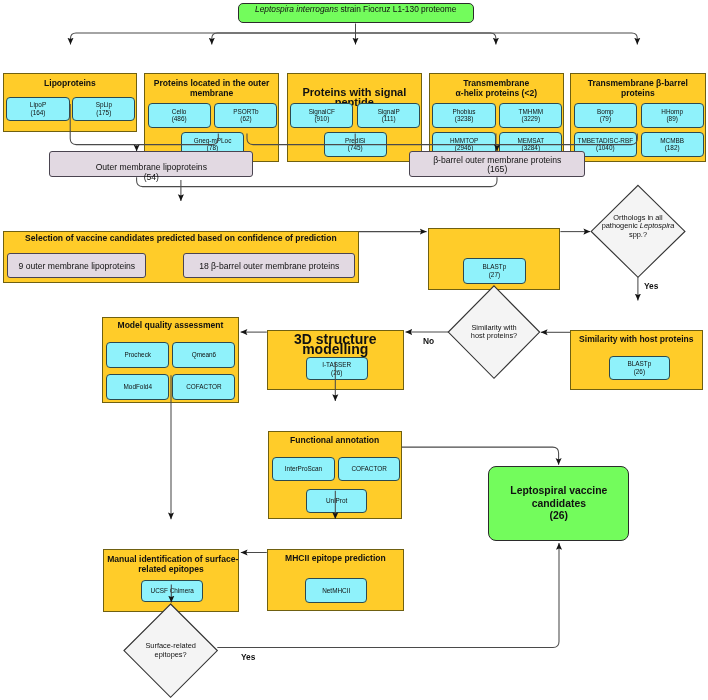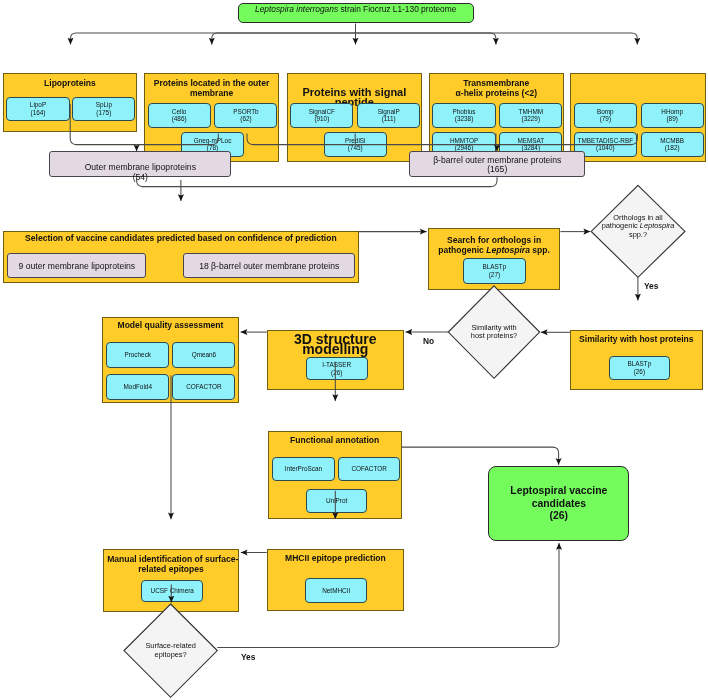--- a/index.html
+++ b/index.html
@@ -134,56 +134,56 @@
   <div class="tool" style="left:2.8px;top:57.9px;width:63.1px;height:25.2px;font-size:6.4px;line-height:1.2;">
     <span>HMMTOP</span>
     <span>(2946)</span>
   </div>
   <div class="tool" style="left:69.6px;top:57.9px;width:63.1px;height:25.2px;font-size:6.4px;line-height:1.2;">
     <span>MEMSAT</span>
     <span>(3284)</span>
   </div>
 </div>
 <div class="grp" style="left:570px;top:45px;width:135.6px;height:88.7px;">
+  <div class="gtitle" style="top:4.8px;font-size:8.55px;line-height:9.8px;"><span>Transmembrane β-barrel proteins</span></div>
   <div class="tool" style="left:2.8px;top:28.7px;width:63.1px;height:25.2px;font-size:6.4px;line-height:1.2;">
     <span>Bomp</span>
     <span>(79)</span>
   </div>
   <div class="tool" style="left:69.6px;top:28.7px;width:63.1px;height:25.2px;font-size:6.4px;line-height:1.2;">
     <span>HHomp</span>
     <span>(89)</span>
   </div>
   <div class="tool" style="left:2.8px;top:57.9px;width:63.1px;height:25.2px;font-size:6.4px;line-height:1.2;">
     <span>TMBETADISC-RBF</span>
     <span>(1040)</span>
   </div>
   <div class="tool" style="left:69.6px;top:57.9px;width:63.1px;height:25.2px;font-size:6.4px;line-height:1.2;">
     <span>MCMBB</span>
     <span>(182)</span>
   </div>
 </div>
-<div class="pill" style="left:49.3px;top:150.9px;width:182px;height:26.4px;font-size:8.6px;line-height:9.3px;padding-top:17px;">
+<div class="pill" style="left:49.3px;top:150.9px;width:204px;height:26.4px;font-size:8.6px;line-height:9.3px;padding-top:17px;">
   <span>Outer membrane lipoproteins</span>
   <span>(54)</span>
 </div>
 <div class="pill" style="left:409.3px;top:150.9px;width:175.9px;height:26.4px;font-size:8.6px;line-height:9.3px;padding-top:1.6px;">
   <span>β-barrel outer membrane proteins</span>
   <span>(165)</span>
 </div>
 <div class="grp" style="left:3.2px;top:202.7px;width:355.4px;height:52.1px;">
   <div class="gtitle" style="top:2.5px;font-size:8.55px;line-height:9.8px;"><span>Selection of vaccine candidates predicted based on confidence of prediction</span></div>
   <div class="selitem" style="left:3.2px;top:21.5px;width:139px;height:25.2px;font-size:8.6px;">
     <span>9 outer membrane lipoproteins</span>
   </div>
   <div class="selitem" style="left:178.8px;top:21.5px;width:172.5px;height:25.2px;font-size:8.6px;">
     <span>18 β-barrel outer membrane proteins</span>
   </div>
 </div>
 <div class="grp" style="left:428px;top:200.2px;width:132.2px;height:61.7px;">
-  <div class="gtitle" style="top:5.4px;font-size:8.55px;line-height:10.3px;"><span>Search for orthologs in</span><br><span>pathogenic </span><i class="sp">Leptospira</i><span> spp.</span></div>
   <div class="tool" style="left:33.6px;top:29.3px;width:63.6px;height:25.4px;font-size:6.4px;line-height:1.2;">
     <span>BLASTp</span>
     <span>(27)</span>
   </div>
 </div>
 <div class="grp" style="left:570px;top:302.1px;width:132.6px;height:59.6px;">
   <div class="gtitle" style="top:4.3px;font-size:8.55px;line-height:9.8px;"><span>Similarity with host proteins</span></div>
   <div class="tool" style="left:37.7px;top:25.1px;width:61.4px;height:23.8px;font-size:6.4px;line-height:1.2;">
     <span>BLASTp</span>
     <span>(26)</span>

